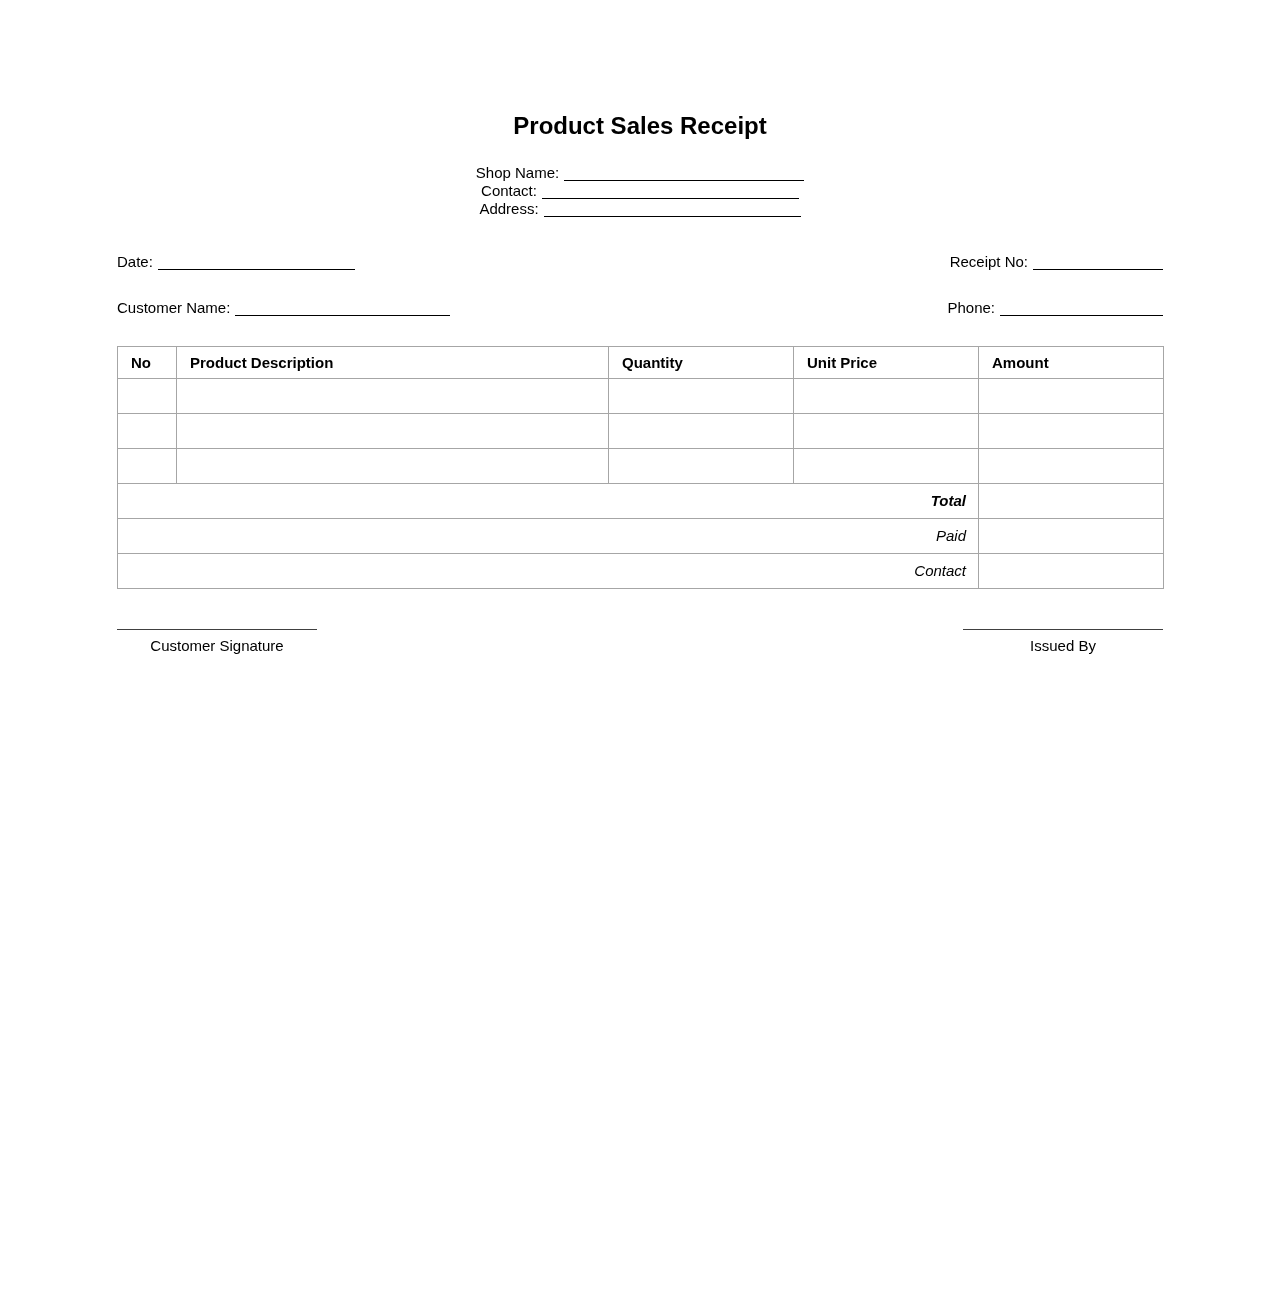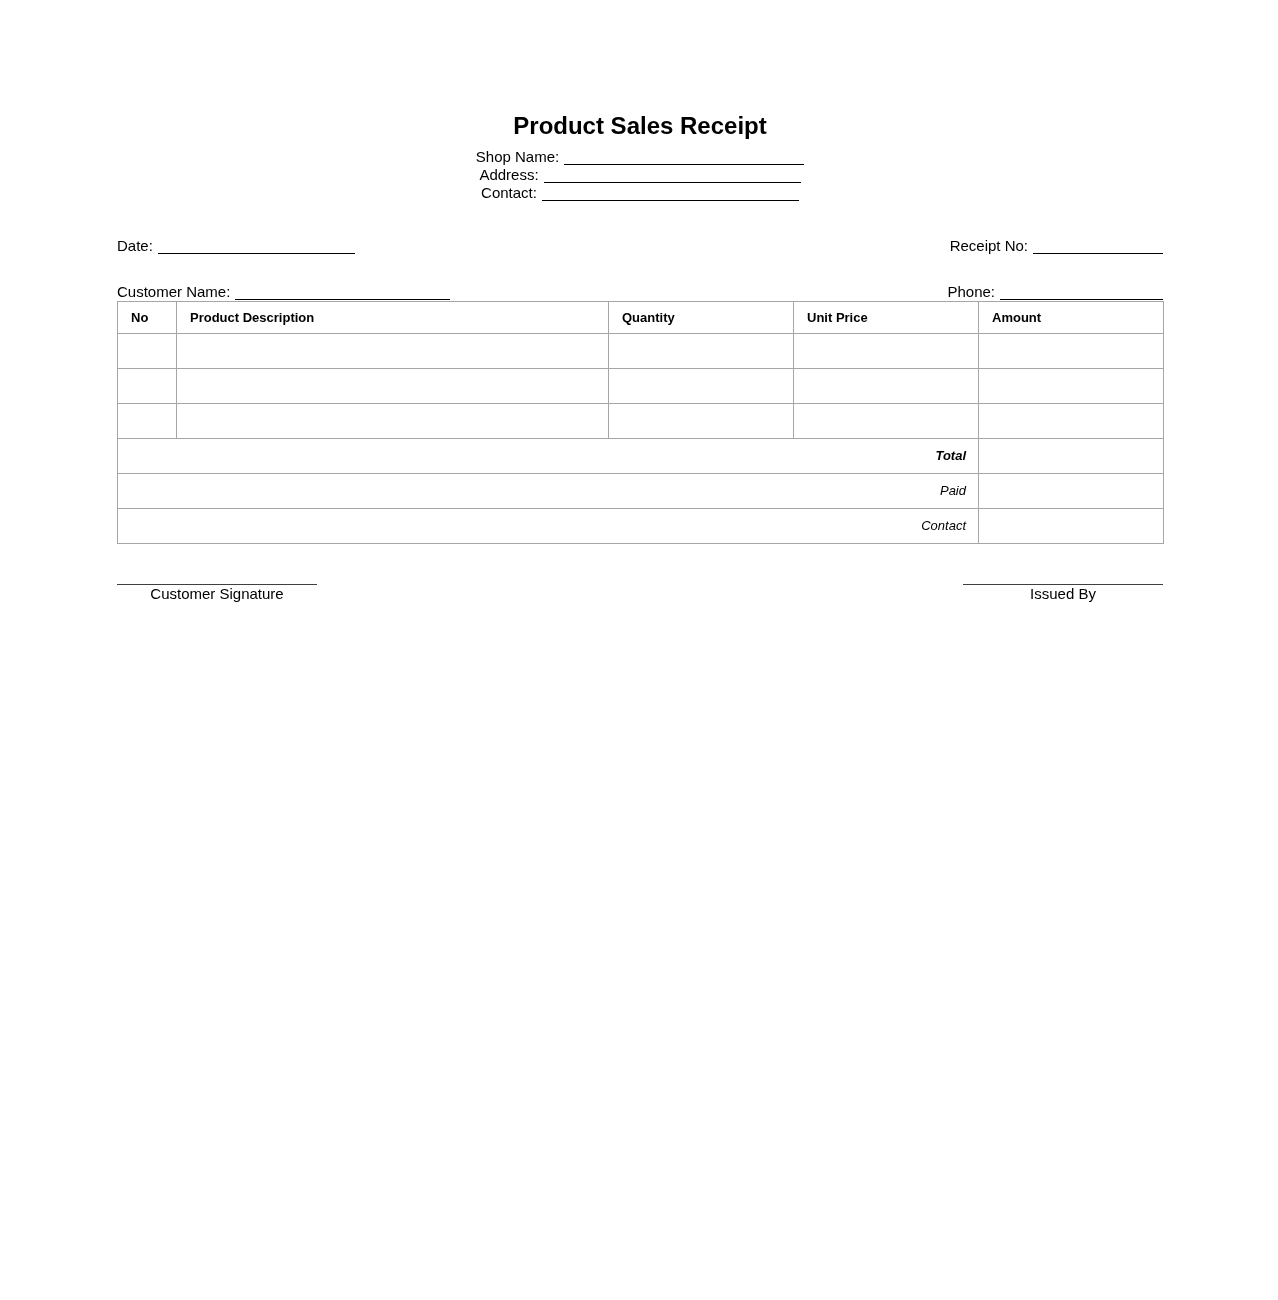--- a/index.html
+++ b/index.html
@@ -15,21 +15,21 @@
 
   .title {
     text-align: center;
     font-size: 24px;
     font-weight: bold;
     line-height: 1.15;
   }
 
   
   .shop-block {
-    margin-top: 8px;
+    margin-top: 24px;
     text-align: center;
     font-size: 15px;
     line-height: 18px;
   }
   .shop-row { white-space: nowrap; }
 
   .fill-line {
     display: inline-block;
     height: 10px;
     border-bottom: 1.5px solid #000000;
@@ -51,21 +51,22 @@
     align-items: flex-start;
     line-height: 18px;
   }
   .meta-row + .meta-row { margin-top: 28px; }
   .meta-left, .meta-right { white-space: nowrap; }
 
   
   table.items {
     width: 100%;
     border-collapse: collapse;
-    font-size: 13px;
+    margin-top: 29px;
+    font-size: 15px;
     table-layout: fixed;
   }
   table.items th, table.items td { border: 1px solid #a6a6a6; }
   table.items th {
     text-align: left;
     font-weight: bold;
     height: 32px;
     padding: 0 13px;
   }
   table.items tbody td { height: 35px; padding: 0 13px; }
@@ -81,39 +82,40 @@
   
   .signatures {
     margin-top: 40px;
     display: flex;
     justify-content: space-between;
   }
   .sig-block {
     width: 200px;
     border-top: 1px solid #404040;
     text-align: center;
+    padding-top: 7px;
     font-size: 15px;
   }
 </style>
 </head>
 <body>
 
 <div class="page">
 
   <div class="title">Product Sales Receipt</div>
 
   <div class="shop-block">
     <div class="shop-row">
       <span>Shop Name:</span><span class="fill-line w240"></span>
     </div>
     <div class="shop-row">
-      <span>Address:</span><span class="fill-line w257"></span>
+      <span>Contact:</span><span class="fill-line w257"></span>
     </div>
     <div class="shop-row">
-      <span>Contact:</span><span class="fill-line w257"></span>
+      <span>Address:</span><span class="fill-line w257"></span>
     </div>
   </div>
 
   <div class="meta">
     <div class="meta-row">
       <div class="meta-left">
         <span>Date:</span><span class="fill-line w197"></span>
       </div>
       <div class="meta-right">
         <span>Receipt No:</span><span class="fill-line w130"></span>

